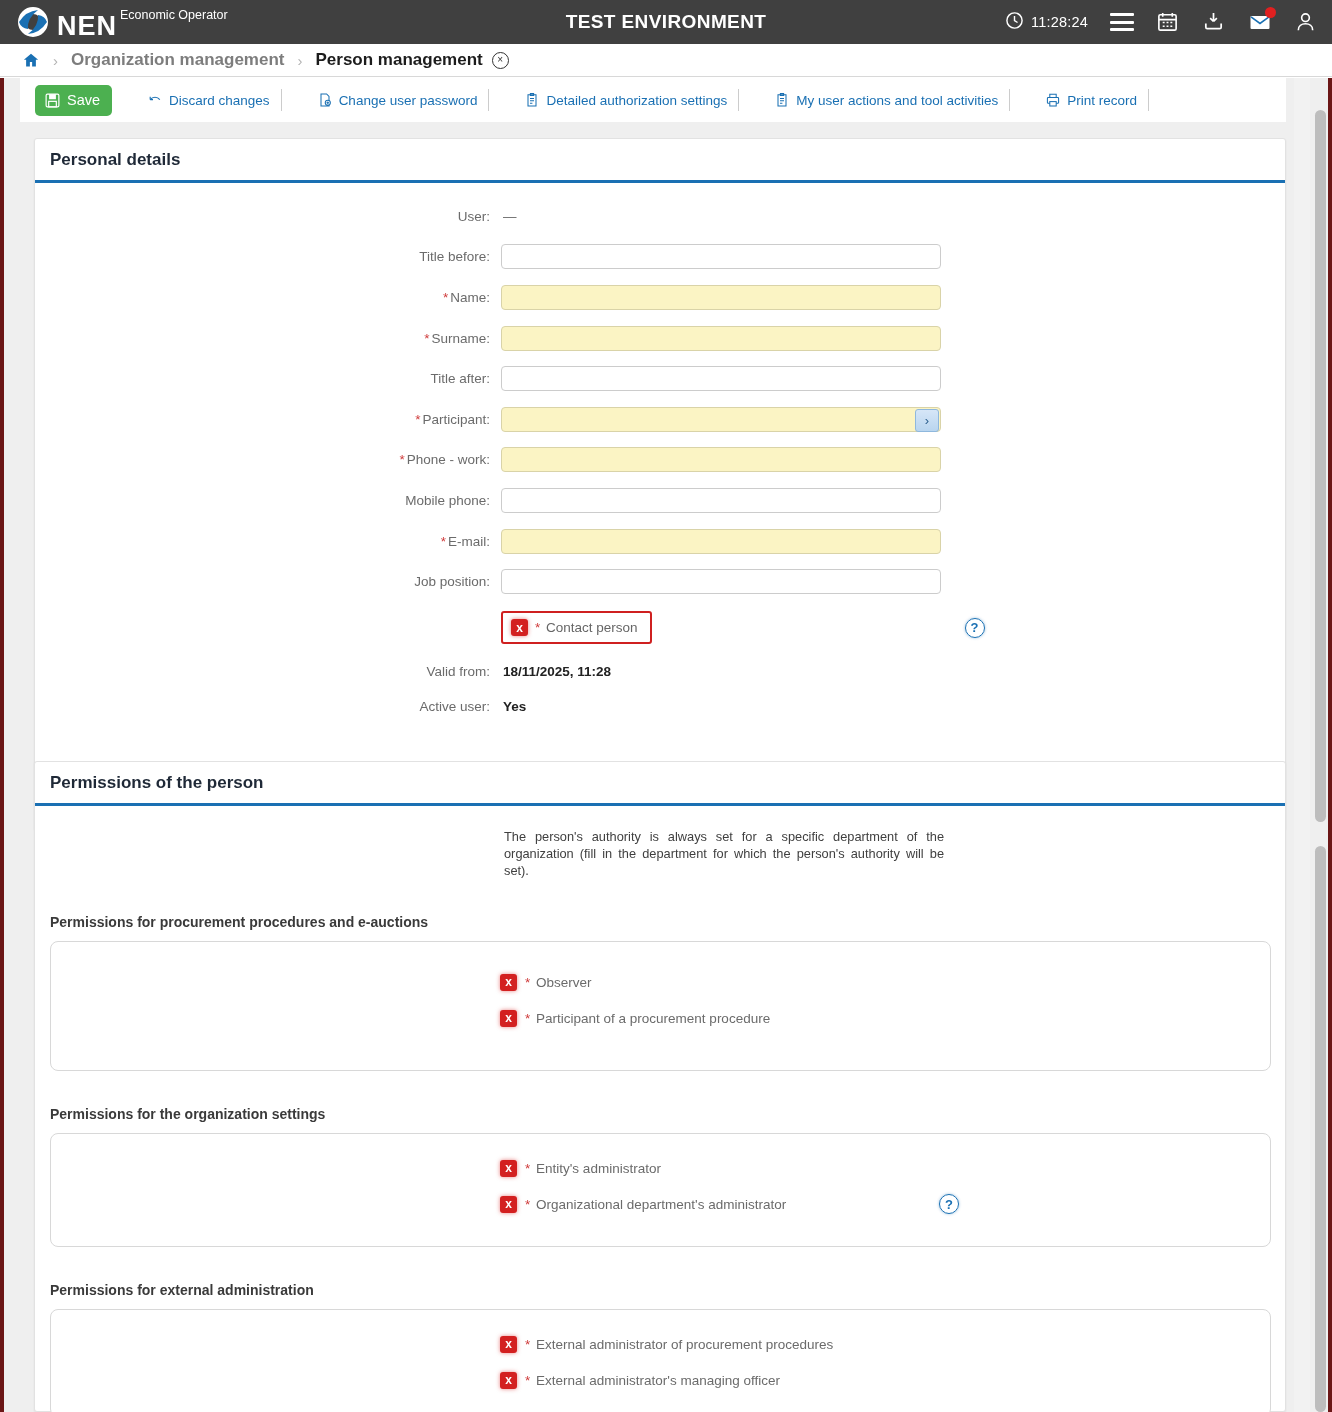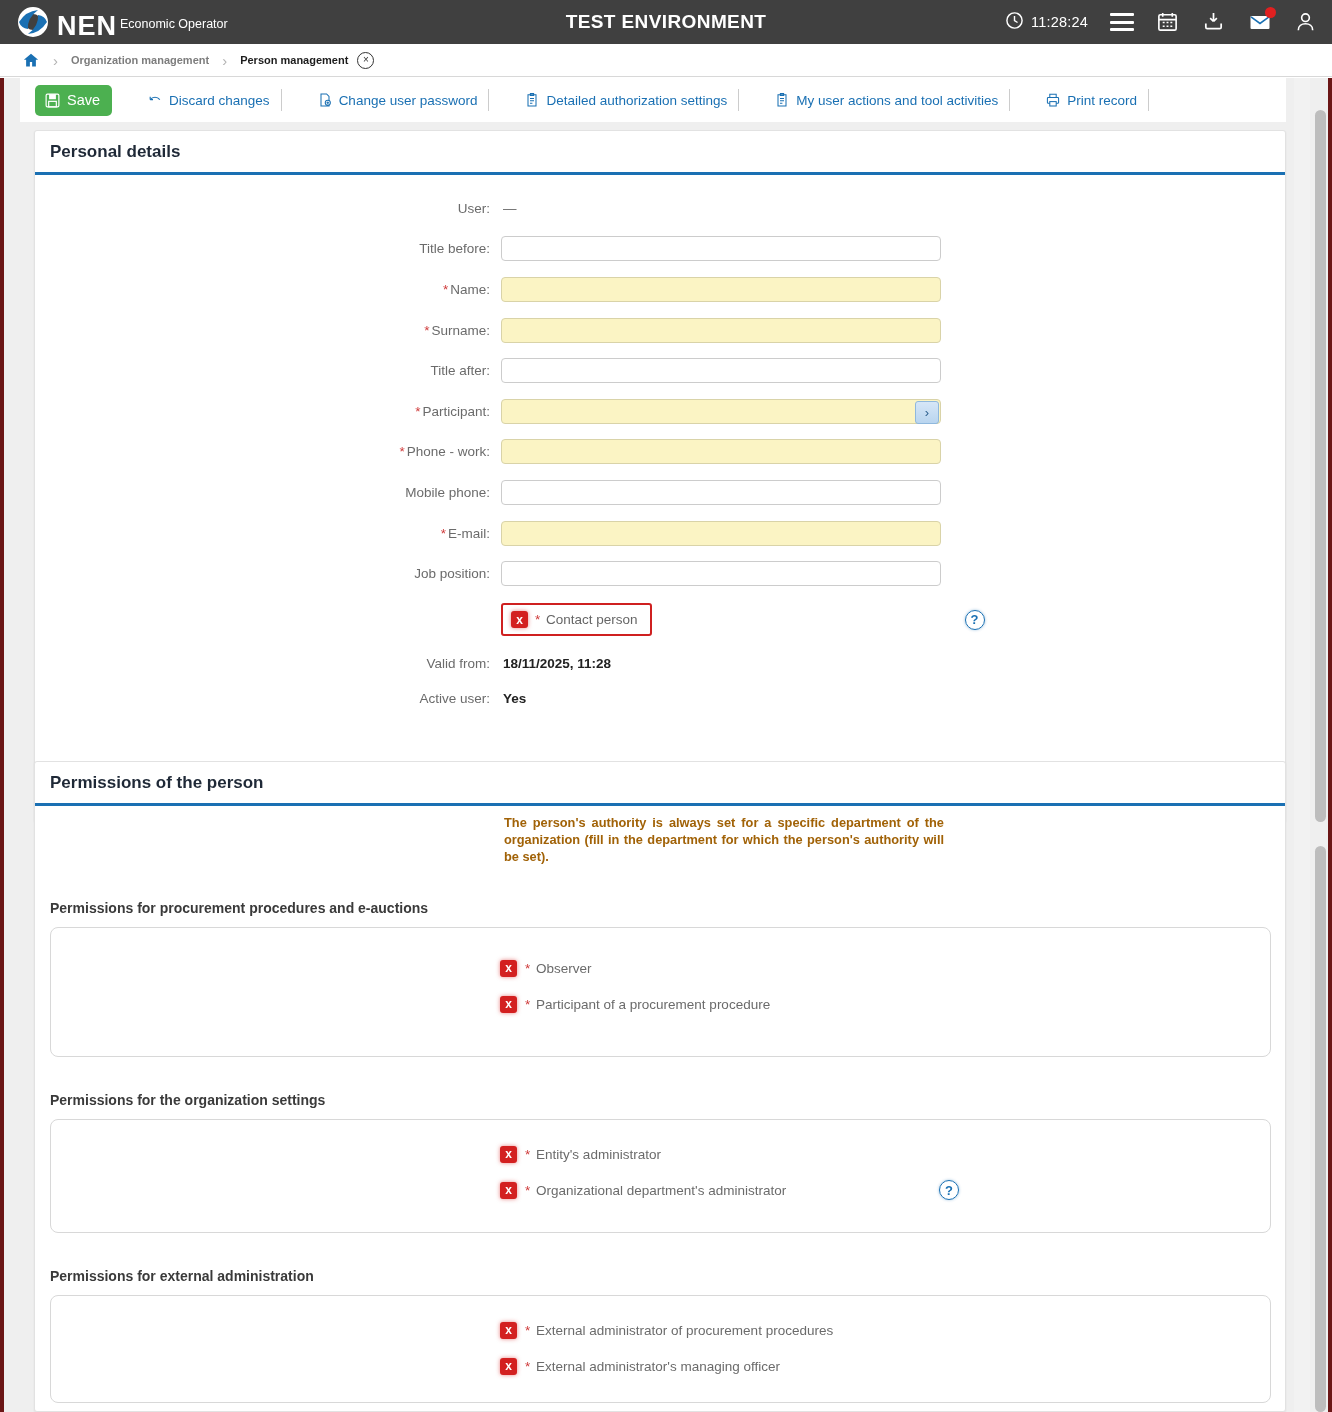--- a/index.html
+++ b/index.html
@@ -23,21 +23,21 @@
     width: 34px; height: 34px; margin-bottom: 1px;
     position: relative; flex: none;
   }
   .logo-mark svg { display: block; }
   .logo-text {
     color: #ffffff; font-size: 27px; font-weight: bold;
     letter-spacing: 1px; line-height: 28px; margin-left: 7px;
   }
   .logo-sub {
     color: #ffffff; font-size: 12.5px; line-height: 14px;
-    margin-left: 3px; margin-bottom: 9px; font-weight: normal;
+    margin-left: 3px; margin-bottom: 18px; font-weight: normal;
   }
   .env-title {
     position: absolute; left: 0; right: 0; top: 11px;
     text-align: center; color: #ffffff;
     font-size: 19px; font-weight: bold; letter-spacing: 0.4px;
     pointer-events: none;
   }
   .topbar-right {
     position: absolute; right: 14px; top: 0; height: 44px;
     display: flex; align-items: center; gap: 22px;
@@ -58,21 +58,21 @@
   .breadcrumb {
     position: absolute; left: 0; top: 44px;
     width: 1332px; height: 33px;
     background: #ffffff;
     border-bottom: 1px solid #d8d8d8;
     display: flex; align-items: center;
     padding-left: 22px;
   }
   .home-icon { width: 18px; height: 18px; color: #1a70b3; display:flex; cursor:pointer;}
   .bc-sep { color: #b3b3b3; font-size: 15px; margin: 0 13px; }
-  .bc-item { font-size: 11px; color: #7d7d7d; font-weight: bold; cursor:pointer;}
+  .bc-item { font-size: 17px; color: #7d7d7d; font-weight: bold; cursor:pointer;}
   .bc-item.active { color: #1c1c1c; }
   .bc-close {
     width: 17px; height: 17px; border-radius: 50%;
     border: 1.4px solid #333; margin-left: 9px;
     display: flex; align-items: center; justify-content: center;
     font-size: 10px; color: #333; cursor: pointer; line-height: 1;
   }
 
   
   .page {
@@ -182,23 +182,23 @@
     width: 20px; height: 20px; border-radius: 50%;
     border: 1.6px solid #1a70b3; color: #1a70b3;
     display: flex; align-items: center; justify-content: center;
     font-size: 13px; font-weight: bold; cursor: pointer;
     box-shadow: 0 0 3px rgba(26,112,179,.45);
     line-height: 1;
   }
 
   
   .perm-note {
-    width: 440px; margin-left: 469px; margin-top: 8px;
-    font-size: 12.8px; color: #a16207; line-height: 17px;
-    text-align: justify; font-weight: bold;
+    width: 440px; margin-left: 469px; margin-top: 22px;
+    font-size: 12.8px; color: #404040; line-height: 17px;
+    text-align: justify; font-weight: normal;
   }
   .perm-group-title {
     font-size: 14px; font-weight: bold; color: #3a3a3a;
     margin-left: 15px; margin-top: 35px; margin-bottom: 11px;
   }
   .perm-box {
     margin: 0 14px 0 15px;
     border: 1px solid #d8d8d8; border-radius: 8px;
     background: #fff; position: relative;
   }
@@ -371,21 +371,21 @@
             <path d="M6 7V2.8h8V7"></path>
               <rect x="3" y="7" width="14" height="7" rx="1"></rect>
             <rect x="6" y="12" width="8" height="5.5" fill="#fff"></rect>
           </svg>
         </span>
         <span>Print record</span>
       </div>
       <div class="tb-div"></div>
     </div>
 
-    <div class="card" style="top:52px; height:692px;">
+    <div class="card" style="top:60px; height:692px;">
       <div class="card-head">Personal details</div>
 
       <div class="form">
 
         <div class="row">
           <div class="lbl">User:</div>
           <div class="static-val">—</div>
         </div>
 
         <div class="row">

